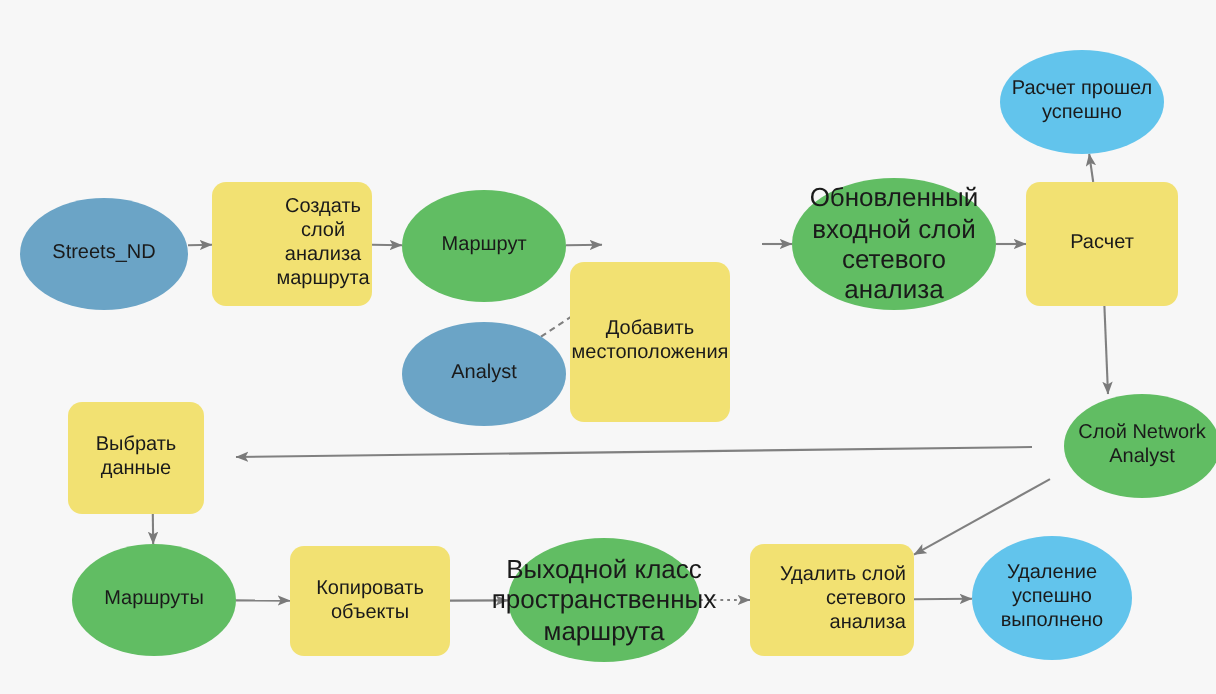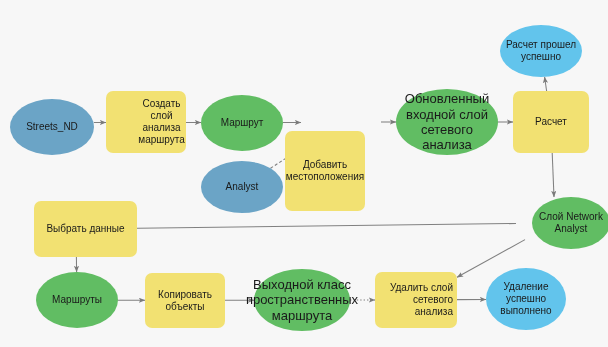--- a/index.html
+++ b/index.html
@@ -91,21 +91,21 @@
 местоположения</span></div>
       <div class="node ellipse fill-blue-dark t10" style="left: 201px; top: 161px; width: 82px; height: 52px;"><span>Analyst</span></div>
       <div class="node ellipse fill-green t9" style="left: 396px; top: 89px; width: 102px; height: 66px;"><span>Обновленный
 входной слой сетевого
 анализа</span></div>
       <div class="node rect fill-yellow t10" style="left: 513px; top: 91px; width: 76px; height: 62px;"><span>Расчет</span></div>
       <div class="node ellipse fill-blue-light t10" style="left: 500px; top: 25px; width: 82px; height: 52px;"><span>Расчет прошел
 успешно</span></div>
       <div class="node ellipse fill-green t10" style="left: 532px; top: 197px; width: 78px; height: 52px;"><span>Слой Network
 Analyst</span></div>
-      <div class="node rect fill-yellow t10" style="left: 34px; top: 201px; width: 103px; height: 56px;"><span>Выбрать данные</span></div>
+      <div class="node rect fill-yellow t10" style="left: 34px; top: 201px; width: 68px; height: 56px;"><span>Выбрать данные</span></div>
       <div class="node ellipse fill-green t10" style="left: 36px; top: 272px; width: 82px; height: 56px;"><span>Маршруты</span></div>
       <div class="node rect fill-yellow t10" style="left: 145px; top: 273px; width: 80px; height: 55px;"><span>Копировать
 объекты</span></div>
       <div class="node ellipse fill-green t9" style="left: 254px; top: 269px; width: 96px; height: 62px;"><span>Выходной класс
 пространственных
 маршрута</span></div>
       <div class="node rect fill-yellow t10" style="left: 375px; top: 272px; width: 82px; height: 56px; text-align: right;"><span>Удалить слой
 сетевого анализа</span></div>
       <div class="node ellipse fill-blue-light t10" style="left: 486px; top: 268px; width: 80px; height: 62px;"><span>Удаление
 успешно

